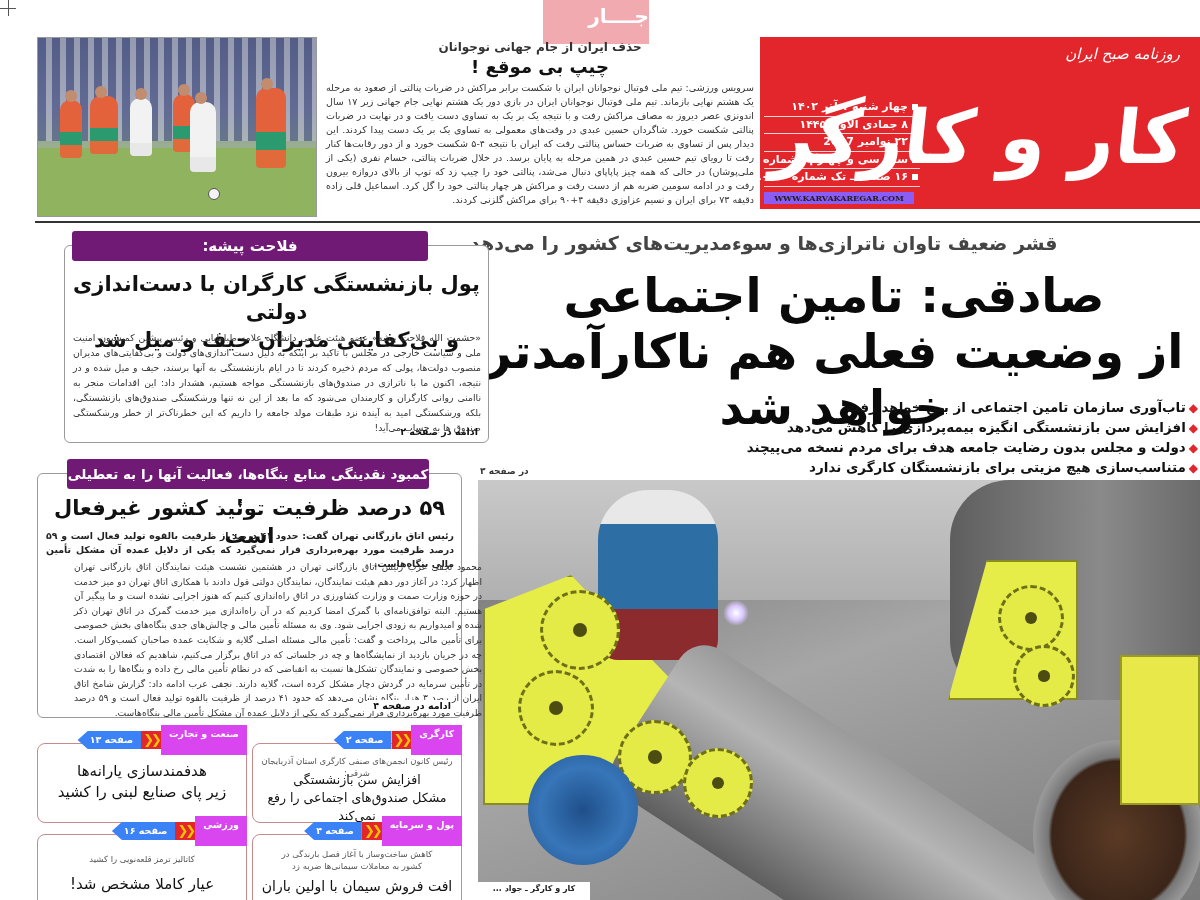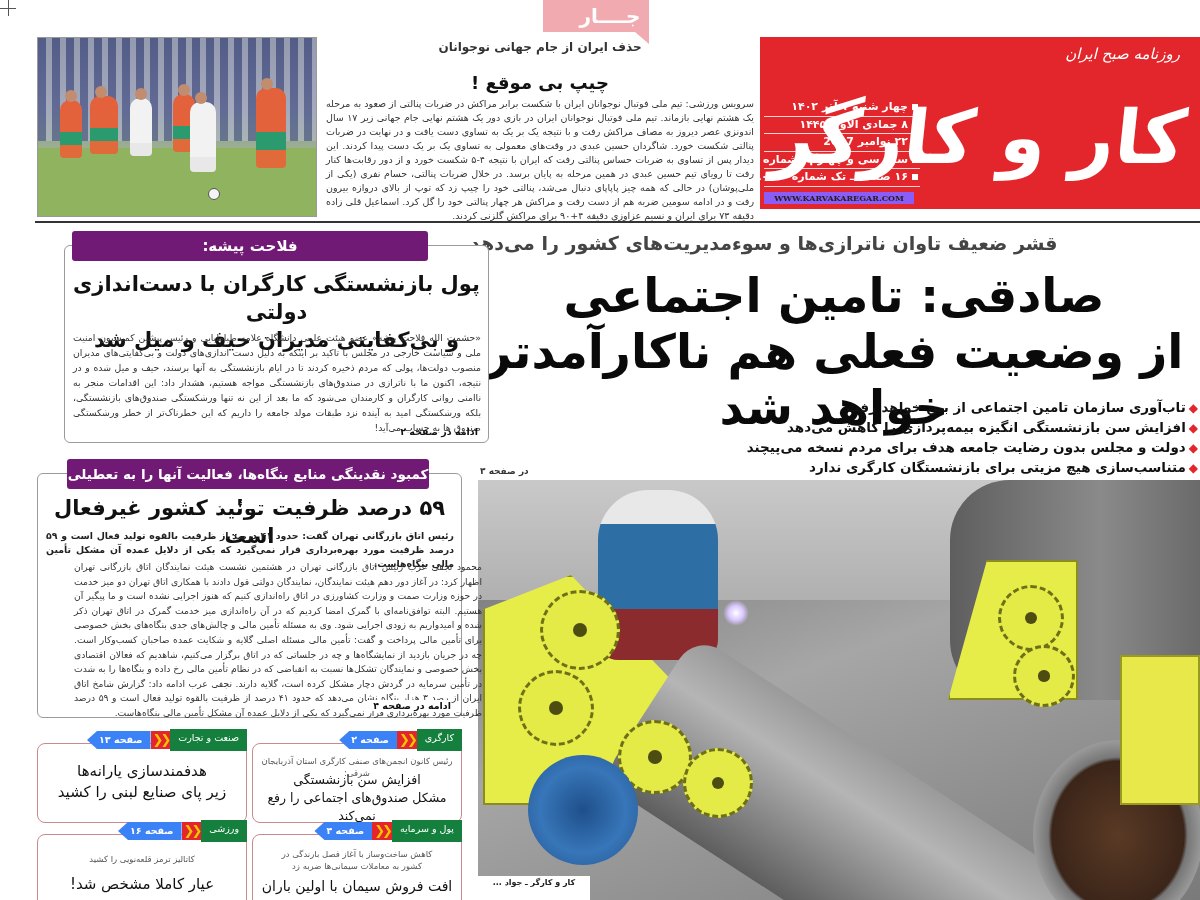--- a/index.html
+++ b/index.html
@@ -13,36 +13,36 @@
   
   .masthead { left: 760px; top: 37px; width: 440px; height: 172px; background: #e3262b; color: #fff; }
   .masthead .tagline { position: absolute; right: 20px; top: 8px; font-family: "DejaVu Serif", serif; font-size: 15px; font-style: italic; }
   .masthead .logo { position: absolute; right: 14px; top: 30px; width: 250px; height: 140px; font-family: "DejaVu Sans", sans-serif; font-weight: 900; font-size: 74px; line-height: 140px; text-align: center; letter-spacing: -4px; color: #fff; white-space: nowrap; transform: skewX(-6deg); }
   .masthead .info { position: absolute; left: 4px; top: 62px; width: 156px; }
   .masthead .info .row { font-size: 11px; font-weight: bold; line-height: 16.5px; border-bottom: 1px solid rgba(255,255,255,0.8); padding-right: 2px; white-space: nowrap; }
   .masthead .info .row .sq { display: inline-block; width: 6px; height: 6px; background: #fff; margin-left: 4px; vertical-align: middle; }
   .masthead .website { position: absolute; left: 4px; top: 155px; width: 150px; height: 12px; background: #8b5cf6; color: #222; font-family: "DejaVu Serif", serif; font-size: 8px; font-weight: bold; text-align: center; line-height: 12px; direction: ltr; }
 
   
-  .rumor-tag { left: 543px; top: 0; width: 106px; height: 32px; background: #f2aab1; color: #fff; font-weight: bold; font-size: 20px; text-align: center; line-height: 32px; padding-left: 28px; }
+  .rumor-tag { left: 543px; top: 0; width: 106px; height: 44px; background: #f2aab1; color: #fff; font-weight: bold; font-size: 20px; line-height: 32px; padding-left: 28px; }
   .rumor-tag::after { content: ""; position: absolute; left: 92px; top: 32px; border-left: 14px solid transparent; border-top: 12px solid #f2aab1; }
 
   
   .football-photo { left: 37px; top: 37px; width: 280px; height: 180px; overflow: hidden; background: linear-gradient(180deg, #6d7488 0%, #8d93a6 40%, #9bb08f 62%, #7fa35f 100%); border: 1px solid #999; }
   .football-photo .stands { position: absolute; left: 0; top: 0; width: 100%; height: 58%; background: repeating-linear-gradient(90deg, #3d4a86 0 8px, #b6bbcf 8px 14px); opacity: 0.55; }
   .football-photo .pitch { position: absolute; left: 0; bottom: 0; width: 100%; height: 38%; background: #8fb35e; }
   .player { position: absolute; width: 22px; height: 58px; border-radius: 10px 10px 4px 4px; }
   .player.red { background: linear-gradient(180deg, #e3623c 0 55%, #2b9a6e 55% 78%, #e06a3a 78%); }
   .player.white { background: linear-gradient(180deg, #f2f2f2 0 78%, #e8e8e8 78%); }
   .player .head { position: absolute; top: -10px; left: 5px; width: 12px; height: 12px; border-radius: 50%; background: #c28c6e; }
   .ball { position: absolute; width: 12px; height: 12px; border-radius: 50%; background: #f4f4f4; border: 1px solid #555; }
 
   .football-story { left: 322px; top: 37px; width: 436px; height: 183px; text-align: center; }
   .football-story .kicker { font-size: 12px; font-weight: bold; color: #333; margin-top: 3px; }
-  .football-story .headline { font-size: 18px; font-weight: 900; color: #111; margin-top: 18px; }
+  .football-story .headline { font-size: 18px; font-weight: 900; color: #111; margin-top: 2px; }
   .football-story .body { font-size: 9.5px; line-height: 14px; text-align: justify; color: #333; margin-top: 4px; padding: 0 4px; }
 
   .top-rule { left: 35px; top: 221px; width: 1165px; height: 2px; background: #333; }
 
   
   .lead-kicker { left: 470px; top: 232px; width: 728px; font-size: 19px; font-weight: bold; color: #444; text-align: left; }
   .lead-headline { left: 470px; top: 268px; width: 728px; font-size: 47px; font-weight: 900; line-height: 56px; color: #0a0a0a; text-align: center; letter-spacing: -1px; }
   .lead-bullets { left: 790px; top: 398px; width: 408px; }
   .lead-bullets .b { font-size: 13.5px; font-weight: bold; line-height: 19px; color: #111; white-space: nowrap; }
   .lead-bullets .b .dia { color: #e3262b; font-size: 12px; margin-left: 3px; }
@@ -54,21 +54,21 @@
   .mp-tank { position: absolute; right: 0; top: 0; width: 250px; height: 220px; border-radius: 60px 0 0 60px; background: linear-gradient(90deg, #5e5e5e, #8a8a8a 60%, #6a6a6a); }
   .mp-pipe { position: absolute; left: 170px; top: 140px; width: 560px; height: 175px; background: linear-gradient(180deg, #9a9a9a 0%, #b5b5b5 30%, #7d7d7d 75%, #5e5e5e 100%); transform: rotate(33deg); transform-origin: left center; border-radius: 30px 90px 90px 30px; }
   .mp-pipe-end { position: absolute; left: 555px; top: 260px; width: 170px; height: 190px; border-radius: 50%; background: radial-gradient(ellipse at center, #5a3a25 0%, #3b2519 55%, #777 58%, #999 70%); }
   .mp-frame { position: absolute; background: #e6ec48; border: 2px solid #8a8c1e; }
   .mp-gear { position: absolute; border-radius: 50%; background: #e4ea46; border: 3px dashed #6e7018; }
   .mp-gear::after { content: ""; position: absolute; left: 40%; top: 40%; width: 20%; height: 20%; border-radius: 50%; background: #4d4d12; }
   .mp-motor { position: absolute; border-radius: 50%; background: radial-gradient(circle, #1f4f8a 0%, #3776b9 55%, #245490 100%); }
   .mp-worker { position: absolute; left: 120px; top: 10px; width: 120px; height: 170px; border-radius: 50px 50px 20px 20px; background: linear-gradient(180deg, #e8e8e8 0 20%, #2d6ea4 20% 70%, #8c2b2e 70%); }
   .mp-spark { position: absolute; left: 245px; top: 120px; width: 26px; height: 26px; border-radius: 50%; background: radial-gradient(circle, #fff 0%, #d9c6ff 40%, rgba(200,180,255,0) 70%); }
   .mp-yellowbox { position: absolute; right: 0; top: 175px; width: 80px; height: 150px; background: #e8e84a; border: 2px solid #9a9a20; }
-  .mp-caption { position: absolute; left: 0; bottom: 0; width: 112px; height: 24px; background: #fff; font-size: 8px; font-weight: bold; line-height: 14px; text-align: center; color: #222; }
+  .mp-caption { position: absolute; left: 0; bottom: 0; width: 112px; height: 18px; background: #fff; font-size: 8px; font-weight: bold; line-height: 14px; text-align: center; color: #222; }
 
   
   .boxed { border: 1.5px solid #9a9a9a; border-radius: 6px; background: #fff; }
   .section-tag { background: #701a75; color: #fff; font-weight: bold; text-align: center; border-radius: 3px; }
 
   .box1 { left: 37px; top: 245px; width: 425px; height: 198px; margin-left: 27px; }
   .tag1 { left: 72px; top: 231px; width: 356px; height: 30px; font-size: 15px; line-height: 30px; }
   .box1 .headline { position: absolute; left: 0; top: 24px; width: 100%; font-size: 21px; font-weight: 900; line-height: 28px; text-align: center; color: #111; }
   .box1 .body { position: absolute; left: 8px; top: 84px; width: 408px; font-size: 9.3px; line-height: 15px; text-align: justify; color: #333; }
   .continue { position: absolute; font-size: 9.5px; font-weight: 900; color: #111; }
@@ -76,21 +76,21 @@
   .box2 { left: 37px; top: 473px; width: 425px; height: 245px; }
   .tag2 { left: 67px; top: 459px; width: 362px; height: 30px; font-size: 13.5px; line-height: 30px; }
   .box2 .headline { position: absolute; left: 0; top: 20px; width: 100%; font-size: 21px; font-weight: 900; line-height: 28px; text-align: center; color: #111; }
   .box2 .lead { position: absolute; left: 8px; top: 55px; width: 408px; font-size: 9.4px; font-weight: bold; line-height: 14px; text-align: justify; color: #222; }
   .box2 .body { position: absolute; left: 8px; top: 86px; width: 408px; font-size: 9.2px; line-height: 14.6px; text-align: justify; color: #333; margin-left: 28px; }
 
   
   .teaser { width: 210px; }
   .teaser .frame { position: absolute; left: 0; top: 12px; width: 210px; border: 1.5px solid #c98a8c; border-radius: 8px; background: #fff; }
   .teaser .bar { position: absolute; right: 0; top: 0; height: 18px; display: flex; flex-direction: row; align-items: center; }
-  .teaser .bar .cat { background: #15803d; color: #fff; font-size: 9.5px; font-weight: normal; height: 22px; line-height: 18px; padding: 0 8px; }
+  .teaser .bar .cat { background: #d946ef; color: #fff; font-size: 9.5px; font-weight: bold; height: 30px; line-height: 18px; padding: 0 8px; }
   .teaser .bar .chev { color: #f6c400; font-size: 13px; font-weight: 900; height: 18px; line-height: 18px; background: #e3262b; padding: 0 2px; letter-spacing: -3px; }
   .teaser .bar .page { background: #3b82f6; color: #fff; font-size: 9.5px; font-weight: bold; height: 18px; line-height: 18px; padding: 0 8px 0 12px; clip-path: polygon(0 50%, 10px 0, 100% 0, 100% 100%, 10px 100%); }
   .teaser .pre { position: absolute; left: 0; width: 100%; text-align: center; font-size: 8.5px; color: #555; line-height: 12px; }
   .teaser .head { position: absolute; left: 0; width: 100%; text-align: center; font-size: 14.5px; color: #111; line-height: 21px; }
 </style>
 </head>
 <body>
 
 <div class="abs crop-mark"></div>
 

